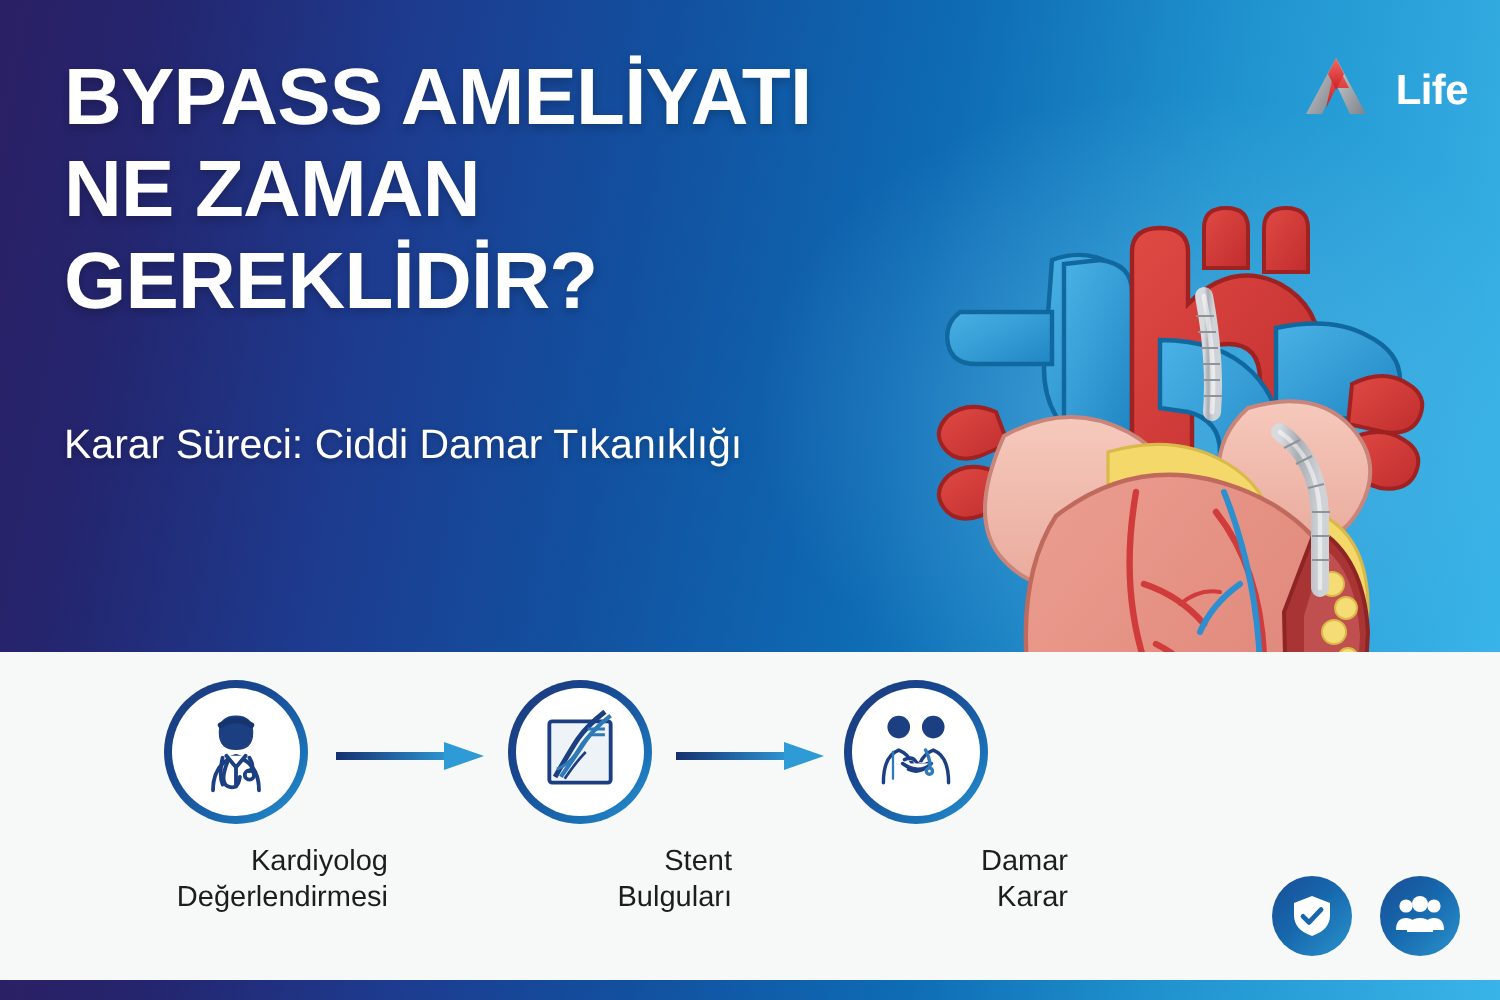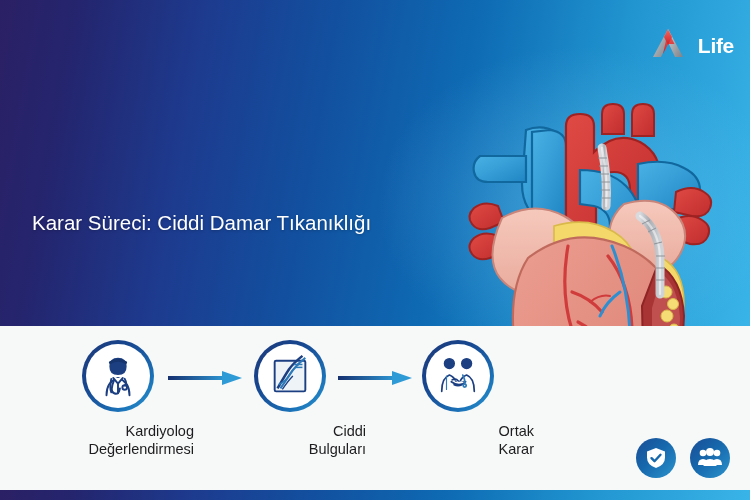--- a/index.html
+++ b/index.html
@@ -300,20 +300,25 @@
             <line x1="186" y1="136" x2="194" y2="132"></line>
           <line x1="192" y1="148" x2="200" y2="146"></line>
             <line x1="194" y1="160" x2="203" y2="160"></line>
           <line x1="194" y1="172" x2="203" y2="172"></line>
             <line x1="194" y1="184" x2="203" y2="184"></line>
         </g>
       </g>
     </svg>
   </div>
 
+  <div class="title-block">
+    <span class="title-line">BYPASS AMELİYATI</span>
+    <span class="title-line">NE ZAMAN</span>
+    <span class="title-line">GEREKLİDİR?</span>
+  </div>
 
   <div class="subtitle-block">
     <span class="subtitle-line">Karar Süreci: Ciddi Damar Tıkanıklığı</span>
   </div>
 
   <div class="logo">
     <span>
       <svg width="34" height="30" viewBox="0 0 34 30" xmlns="http://www.w3.org/2000/svg">
         <defs>
           <linearGradient id="gLogoGray" x1="0" y1="0" x2="1" y2="1">
@@ -376,21 +381,21 @@
         <svg class="step-icon" viewBox="0 0 48 48" xmlns="http://www.w3.org/2000/svg">
           <rect x="8" y="8" width="32" height="32" rx="1.5" fill="#eef3f8" stroke="#1c3f82" stroke-width="2"></rect>
           <path d="M11 37 q8 -14 12 -20 q5 -7 14 -14" fill="none" stroke="#1c3f82" stroke-width="2.6"></path>
           <path d="M14 37 q9 -13 13 -19 q5 -7 13 -13" fill="none" stroke="#2e7ab8" stroke-width="2.2"></path>
           <path d="M12 33 q7 -3 11 -10 q4 -7 11 -12" fill="none" stroke="#2e7ab8" stroke-width="1.6"></path>
           <path d="M16 38 q6 -9 11 -14" fill="none" stroke="#1c3f82" stroke-width="1.4"></path>
           <line x1="28" y1="12" x2="37" y2="12" stroke="#2e7ab8" stroke-width="1.6"></line>
           <line x1="30" y1="15" x2="37" y2="15" stroke="#2e7ab8" stroke-width="1.6"></line>
         </svg>
       </div>
-      <div class="step-label">Ciddi
+      <div class="step-label">Stent
 Bulguları</div>
     </div>
 
     <div class="arrow arrow-1">
       <svg width="76" height="16" viewBox="0 0 76 16" xmlns="http://www.w3.org/2000/svg">
         <defs>
           <linearGradient id="gArrow2" x1="0" y1="0" x2="1" y2="0">
             <stop offset="0%" stop-color="#16306f"></stop>
             <stop offset="100%" stop-color="#2e9ad6"></stop>
           </linearGradient>
@@ -410,21 +415,21 @@
             <path d="M41 40 q0 -14 -8 -17 q-5 2 -7 7" fill="#ffffff"></path>
             <path d="M18 28 q4 -2 6 1 q2 3 6 1" fill="#ffffff"></path>
             <path d="M17 30 q4 3 8 3 q4 0 7 -3" fill="#ffffff"></path>
             <path d="M20 33 q4 2 8 0"></path>
             <path d="M29 23 q3 6 2 10" stroke="#2e7ab8"></path>
             <circle cx="31" cy="34" r="1.6" fill="#ffffff" stroke="#2e7ab8"></circle>
             <path d="M12 24 l0 14" stroke="#2e7ab8" stroke-width="1.2"></path>
           </g>
         </svg>
       </div>
-      <div class="step-label">Ortak
+      <div class="step-label">Damar
 Karar</div>
     </div>
 
   </div>
 
   <div class="badges">
     <div class="badge">
       <svg width="24" height="24" viewBox="0 0 24 24" xmlns="http://www.w3.org/2000/svg">
         <path d="M12 2 L21 5.5 v6 q0 7.5 -9 10.5 q-9 -3 -9 -10.5 v-6 z" fill="#ffffff"></path>
         <path d="M7.5 12.2 l3 3 l6 -6.4" fill="none" stroke="#1667ac" stroke-width="2.4" stroke-linecap="round" stroke-linejoin="round"></path>

